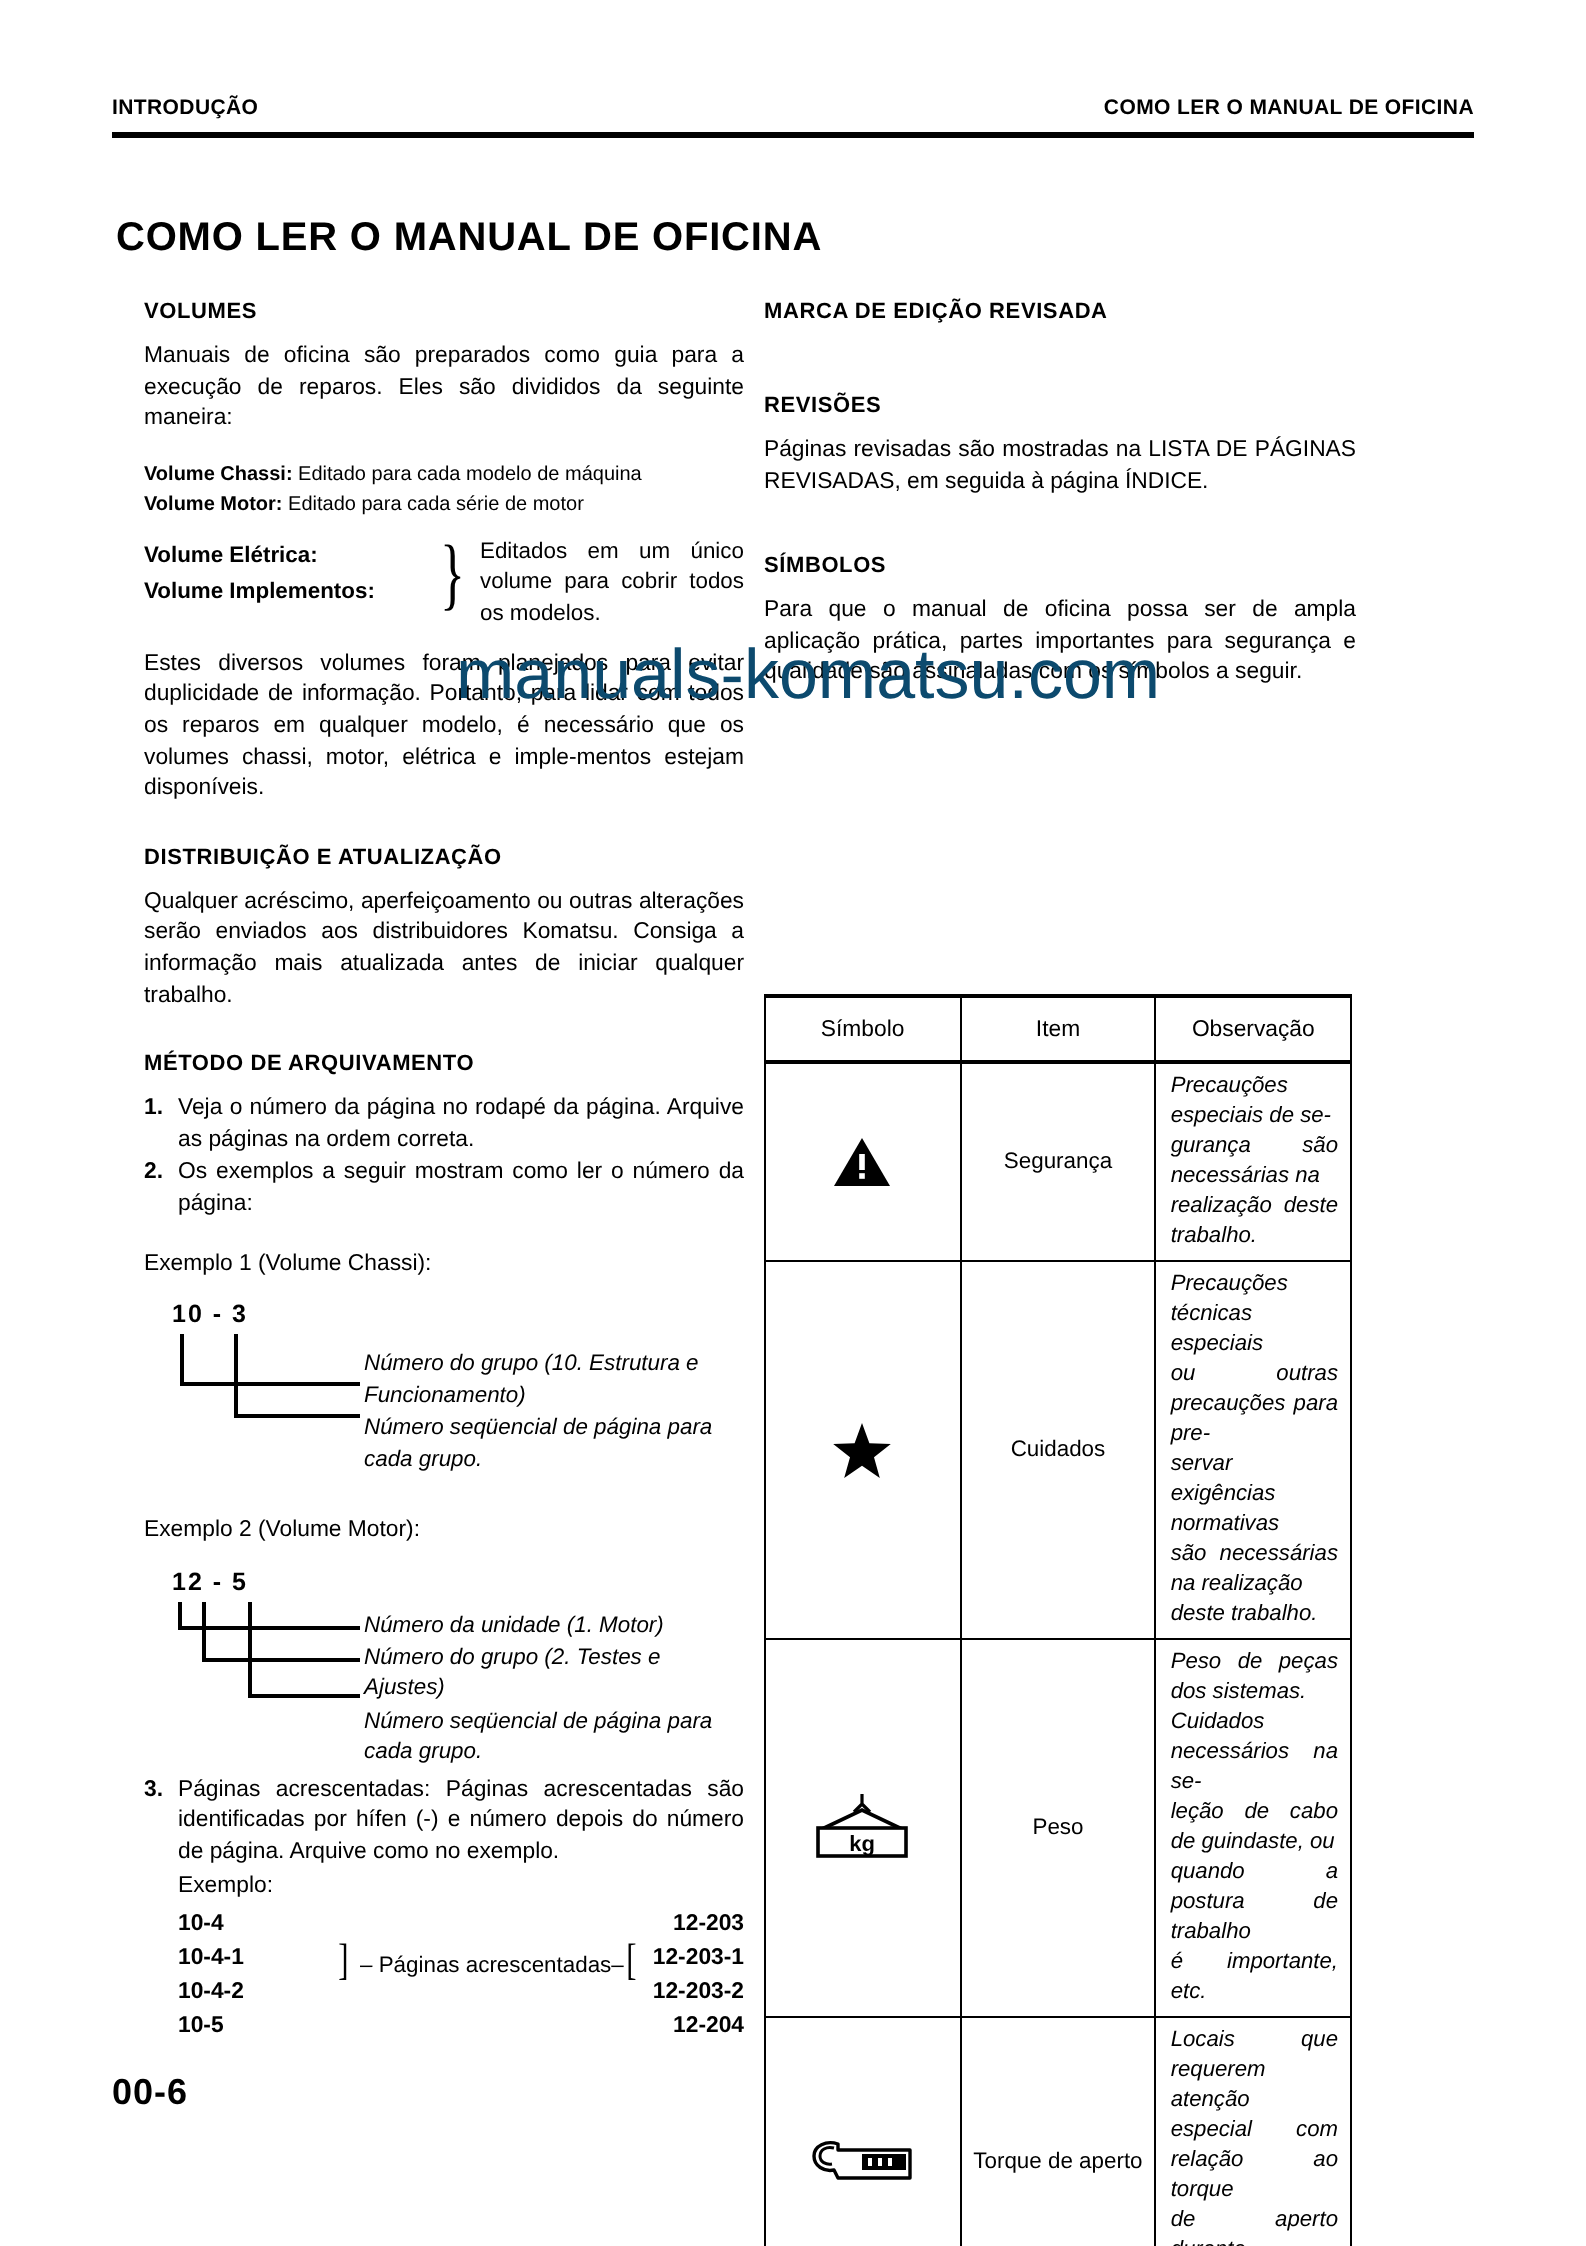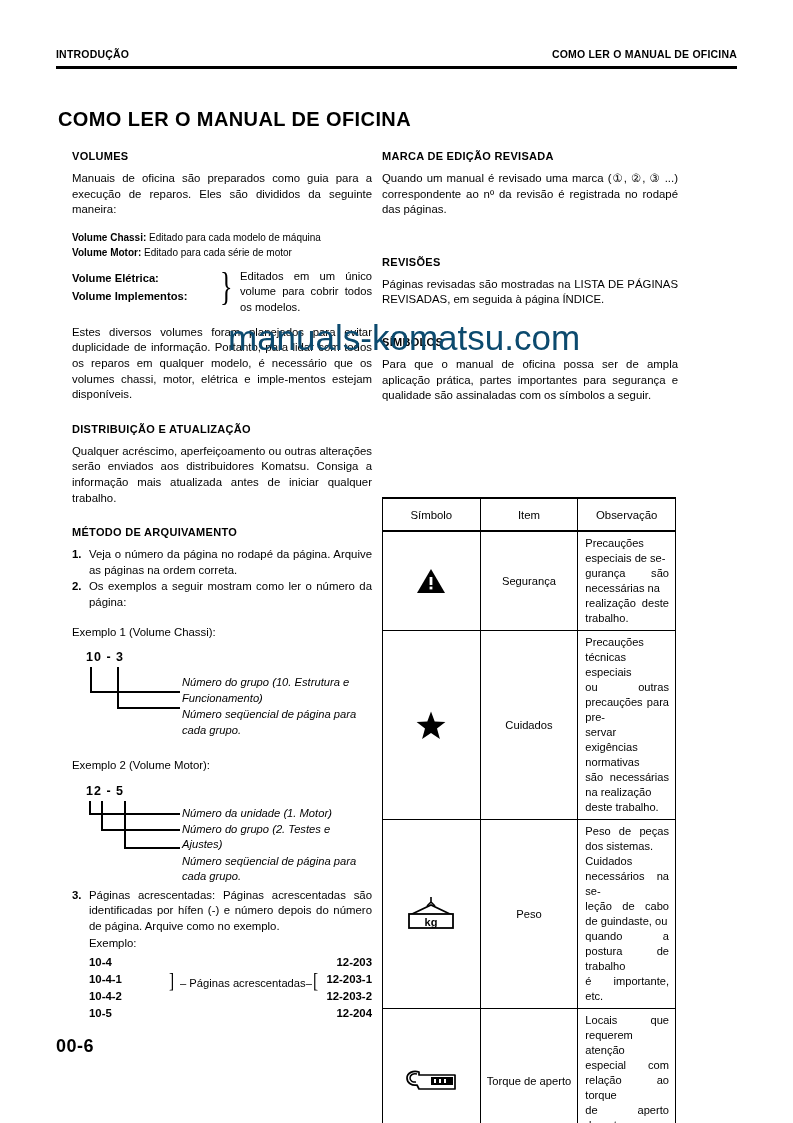--- a/index.html
+++ b/index.html
@@ -258,21 +258,21 @@
     text-align: center;
     font-size: 11.2px;
     line-height: 14px;
   }
   .symtable td.c-obs {
     font-size: 11.1px;
     line-height: 15px;
     text-align: justify;
     padding: 4px 6px 4px 7px;
   }
-  .symtable td.c-obs span { display: block; }
+  .symtable td.c-obs span { display: block; font-style: italic; }
 
   .icon-box {
     width: 56px;
     height: 46px;
     display: flex;
     align-items: center;
     justify-content: center;
     margin: 0 auto;
   }
   .icon-box.sm { height: 38px; }
@@ -391,21 +391,20 @@
       <div class="acr-row">
         <span class="acr-l" style="padding-left:17px;">10-5</span>
         <span class="acr-r">12-204</span>
       </div>
     </div>
 
   </div>
 
   <div class="col-right">
     <h2 class="sec">MARCA DE EDIÇÃO REVISADA</h2>
-    <p class="body">Quando um manual é revisado uma marca (①, ②, ③ ...) correspondente ao nº da revisão é registrada no rodapé das páginas.</p>
 
     <div class="sp-lg"></div>
     <h2 class="sec">REVISÕES</h2>
     <p class="body">Páginas revisadas são mostradas na LISTA DE PÁGINAS REVISADAS, em seguida à página ÍNDICE.</p>
 
     <div class="sp-md"></div>
     <h2 class="sec">SÍMBOLOS</h2>
     <p class="body">Para que o manual de oficina possa ser de ampla aplicação prática, partes importantes para segurança e qualidade são assinaladas com os símbolos a seguir.</p>
   </div>
 

